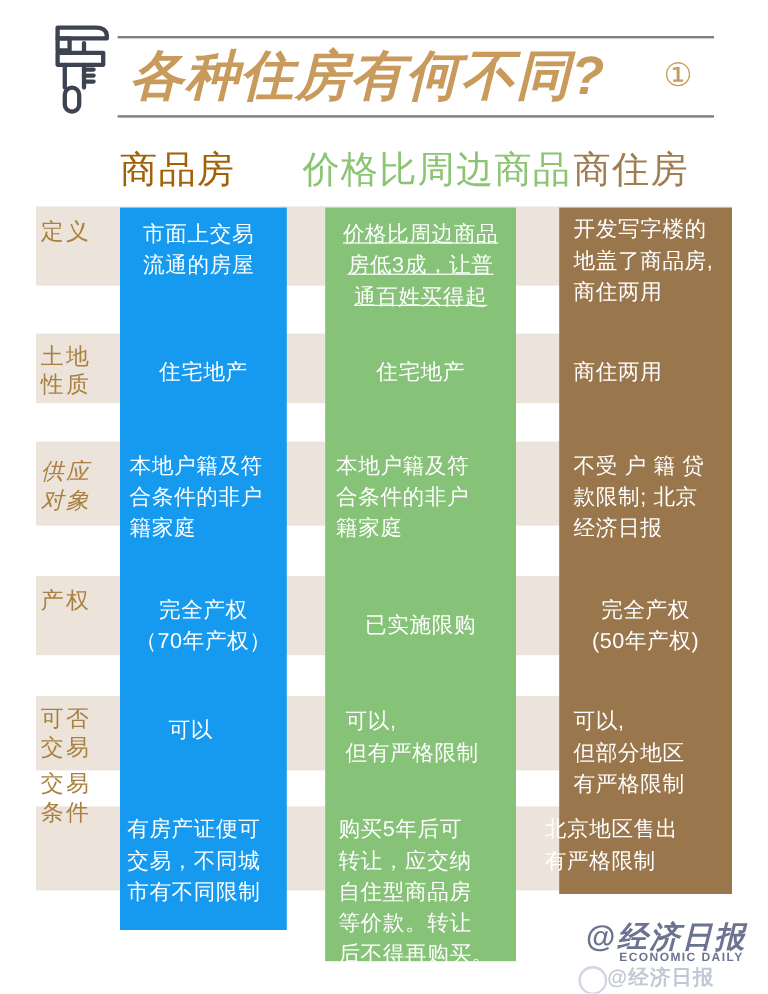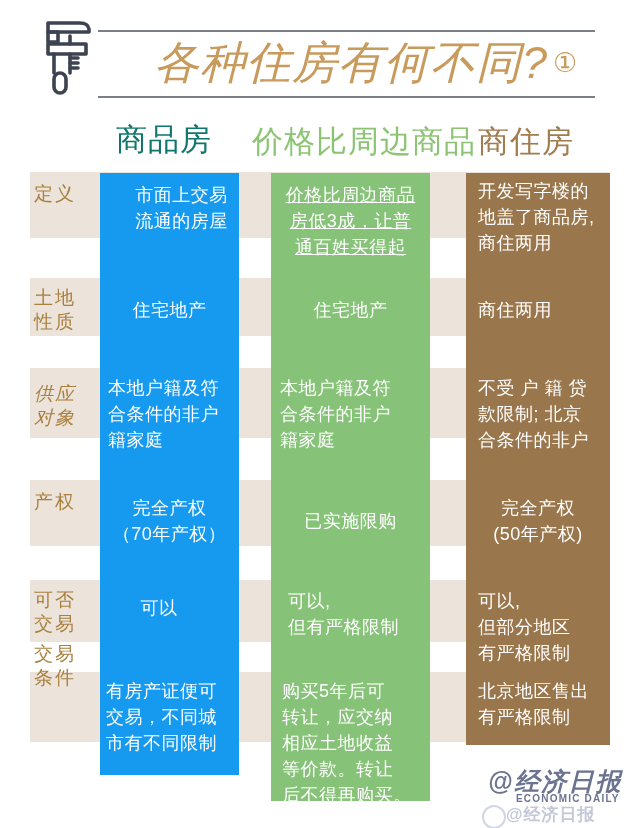--- a/index.html
+++ b/index.html
@@ -47,25 +47,24 @@
     background: #7b7f86;
   }
   #title-text {
     position: absolute;
     left: 108px;
     top: 31px;
     height: 64px;
     line-height: 64px;
     font-size: 45px;
     font-style: italic;
-    font-weight: 400;
+    font-weight: 700;
     color: #c89a5b;
     letter-spacing: 1px;
     white-space: nowrap;
-    margin-left: 46px;
   }
   #title-index {
     position: absolute;
     left: 553px;
     top: 50px;
     font-size: 27px;
     color: #c89a5b;
     line-height: 1;
   }
 
@@ -78,21 +77,21 @@
     height: 48px;
   }
   .col-head {
     position: absolute;
     top: 0;
     font-size: 31px;
     line-height: 48px;
     white-space: nowrap;
     letter-spacing: 1px;
   }
-  #col-head-0 { left: 116px; color: #0f766e; font-family: Liberation Mono, monospace; }
+  #col-head-0 { left: 100px; color: #a16207; }
   #col-head-1 { left: 252px; color: #8cc474; }
   #col-head-2 { left: 478px; color: #a07c4f; }
 
   
   .row-band {
     position: absolute;
     left: 30px;
     width: 580px;
     background: #ece3da;
   }
@@ -225,65 +224,65 @@
 <div class="row-label" style="top:286px;">土地
 性质</div>
 <div class="row-label" style="top:382px;font-style:italic;">供应
 对象</div>
 <div class="row-label" style="top:490px;">产权</div>
 <div class="row-label" style="top:588px;">可否
 交易</div>
 <div class="row-label" style="top:642px;">交易
 条件</div>
 
-<div class="cell-text center" style="left:100px; top:182px; width:131px;padding-left:16px;">市面上交易
+<div class="cell-text center" style="left:100px; top:182px; width:131px;">市面上交易
 流通的房屋</div>
 <div class="cell-text center" style="left:271px; top:182px; width:159px;text-decoration:underline;">价格比周边商品
 房低3成，让普
 通百姓买得起</div>
 <div class="cell-text left" style="left:478px; top:178px; width:132px;">开发写字楼的
 地盖了商品房,
 商住两用</div>
 
 <div class="cell-text center" style="left:100px; top:297px; width:139px;">住宅地产</div>
 <div class="cell-text center" style="left:271px; top:297px; width:159px;">住宅地产</div>
 <div class="cell-text left" style="left:478px; top:297px; width:132px;">商住两用</div>
 
 <div class="cell-text left" style="left:108px; top:375px; width:131px;">本地户籍及符
 合条件的非户
 籍家庭</div>
 <div class="cell-text left" style="left:280px; top:375px; width:150px;">本地户籍及符
 合条件的非户
 籍家庭</div>
 <div class="cell-text left" style="left:478px; top:375px; width:132px;">不受 户 籍 贷
 款限制; 北京
-合条件的非户</div>
+经济日报</div>
 
 <div class="cell-text center" style="left:100px; top:495px; width:139px;">完全产权
 （70年产权）</div>
 <div class="cell-text center" style="left:271px; top:508px; width:159px;">已实施限购</div>
 <div class="cell-text center" style="left:466px; top:495px; width:144px;">完全产权
 (50年产权)</div>
 
 <div class="cell-text center" style="left:100px; top:595px; width:118px;">可以</div>
 <div class="cell-text left" style="left:288px; top:588px; width:142px;">可以,
 但有严格限制</div>
 <div class="cell-text left" style="left:478px; top:588px; width:132px;">可以,
 但部分地区
 有严格限制</div>
 
 <div class="cell-text left" style="left:106px; top:678px; width:133px;">有房产证便可
 交易，不同城
 市有不同限制</div>
 <div class="cell-text left" style="left:282px; top:678px; width:148px;">购买5年后可
 转让，应交纳
-相应土地收益
+自住型商品房
 等价款。转让
 后不得再购买。</div>
-<div class="cell-text left" style="left:478px; top:678px; width:132px;">北京地区售出
+<div class="cell-text left" style="left:454px; top:678px; width:132px;">北京地区售出
 有严格限制</div>
 
 <div id="watermark">
   <div id="wm-handle">@经济日报</div>
   <div id="wm-sub">ECONOMIC DAILY</div>
   <div id="wm-ghost-circle"></div>
   <div id="wm-ghost">@经济日报</div>
 </div>
 
 </body></html>

